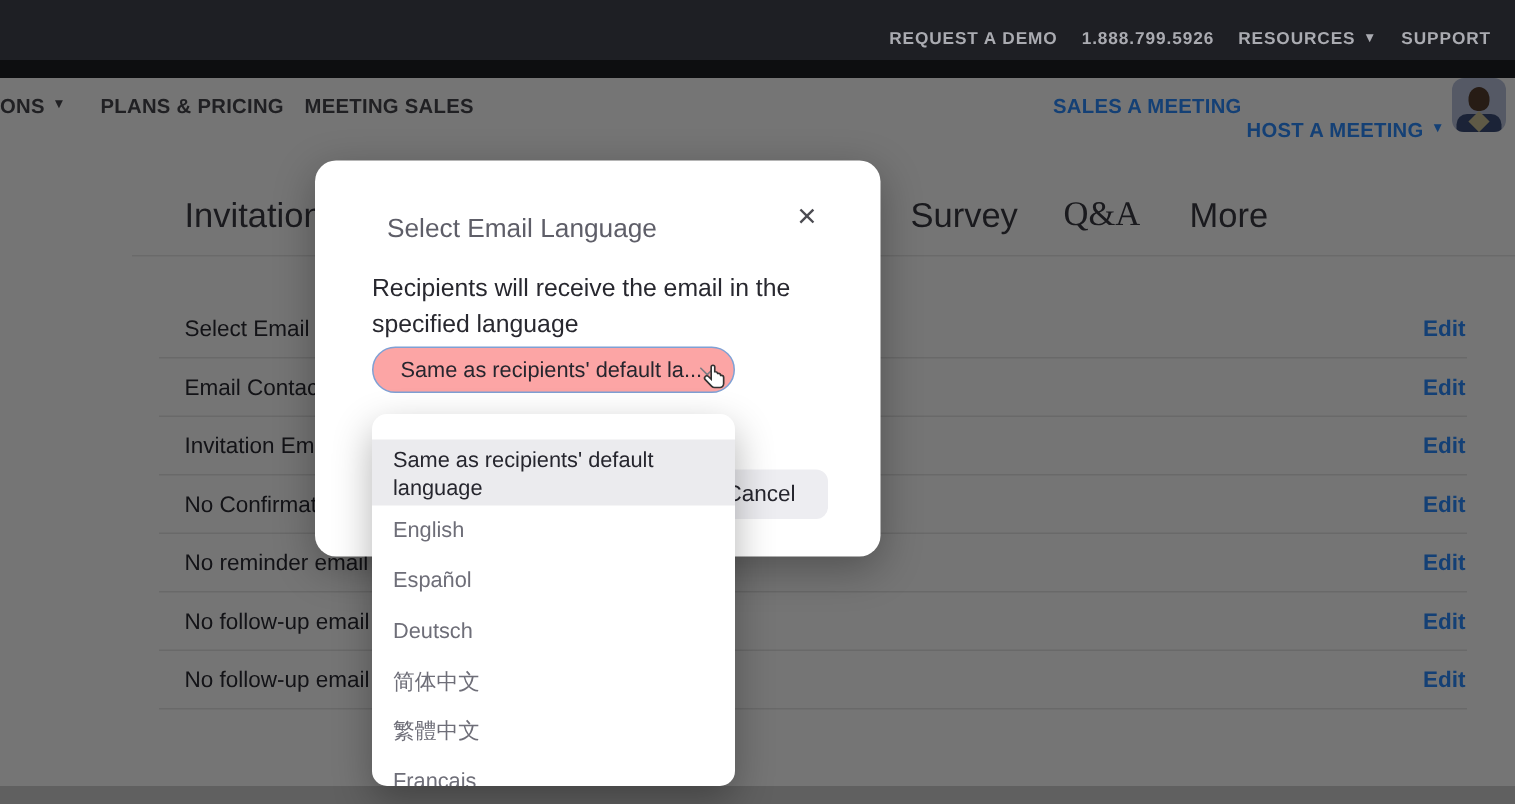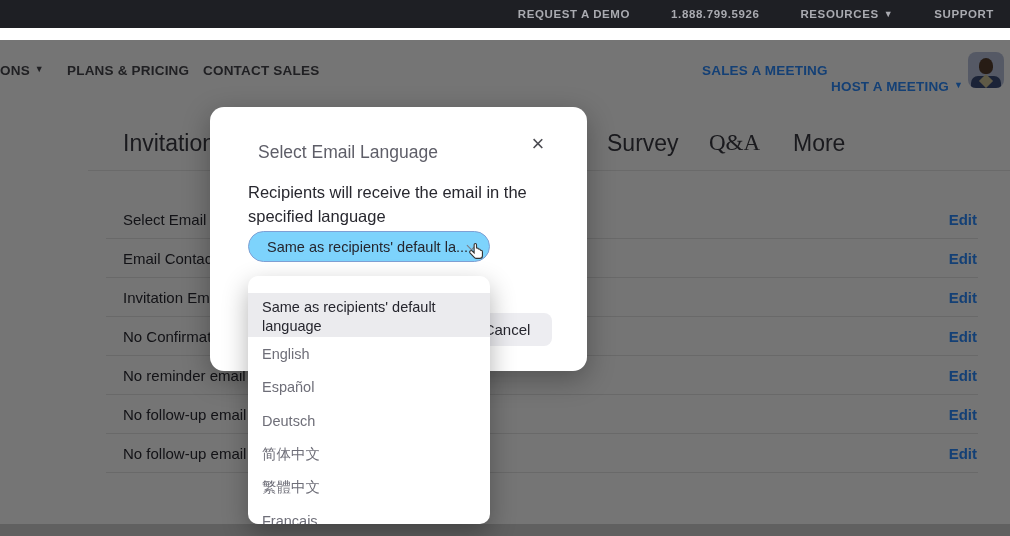--- a/index.html
+++ b/index.html
@@ -1,21 +1,21 @@
 <!DOCTYPE html>
 <html><head>
 <meta charset="utf-8">
 <style>
   html,body{margin:0;padding:0;background:#888;}
   *{box-sizing:border-box;font-family:"Liberation Sans","DejaVu Sans",sans-serif;}
   .stage{position:relative;width:1010px;height:536px;overflow:hidden;background:#fff;}
 
   
-  .topbar{position:absolute;top:0;left:0;width:1010px;height:28px;background:#1e1f24;z-index:5;
-          display:flex;align-items:center;justify-content:flex-end;gap:41px;padding-right:16px;}
+  .topbar{position:absolute;top:0;left:0;width:1010px;height:52px;background:#1e1f24;z-index:5;
+          display:flex;align-items:center;justify-content:flex-end;gap:16px;padding-right:16px;}
   .topbar-item{color:#aaabb1;font-size:11.5px;font-weight:700;letter-spacing:.6px;cursor:pointer;white-space:nowrap;}
   .caret{display:inline-block;font-size:9px;margin-left:5px;position:relative;top:-1px;}
 
   
   .page{position:absolute;top:40px;left:0;width:1010px;height:496px;background:#ffffff;}
   .navbar{position:absolute;top:0;left:0;width:100%;height:60px;background:#fff;}
   .nav-item{position:absolute;top:0;height:60px;display:flex;align-items:center;
             font-size:13.5px;font-weight:700;color:#47474d;letter-spacing:.2px;cursor:pointer;white-space:nowrap;}
   .nav-item.blue{color:#2d8cff;}
   .n-solutions{left:0px;}
@@ -46,21 +46,21 @@
   
   .overlay{position:absolute;top:40px;left:0;width:1010px;height:496px;background:rgba(0,0,0,0.54);z-index:10;}
 
   
   .modal{position:absolute;left:210px;top:107px;width:377px;height:264px;background:#fff;border-radius:14px;
          box-shadow:0 8px 28px rgba(0,0,0,.3);z-index:20;}
   .modal-title{position:absolute;left:48px;top:35px;font-size:17.5px;color:#5e5e68;}
   .modal-close{position:absolute;left:525px;top:132px;width:26px;height:26px;z-index:21;
                font-size:22px;font-weight:300;color:#4c4c52;line-height:24px;text-align:center;cursor:pointer;}
   .modal-body{position:absolute;left:38px;top:74px;width:315px;font-size:16.5px;line-height:1.45;color:#28282f;white-space:pre-line;}
-  .select-btn{position:absolute;left:38px;top:124px;width:242px;height:31px;background:#7dd3fc;
+  .select-btn{position:absolute;left:38px;top:124px;width:242px;height:31px;background:#fca5a5;
               border:1.5px solid #7fa0d4;border-radius:16px;display:flex;align-items:center;cursor:pointer;}
   .select-value{padding-left:18px;font-size:14.5px;color:#26262e;white-space:nowrap;}
   .select-chevron{position:absolute;right:14px;top:10px;width:7px;height:7px;border-right:1.6px solid #7a7a82;
                   border-bottom:1.6px solid #7a7a82;transform:rotate(45deg);}
   .cancel-btn{position:absolute;left:252px;top:206px;width:90px;height:33px;background:#ededf1;border:none;
               border-radius:8px;font-size:15px;color:#26262e;cursor:pointer;}
 
   
   .dd-panel{position:absolute;left:248px;top:276px;width:242px;height:248px;background:#fff;border-radius:10px;
             box-shadow:0 10px 26px rgba(0,0,0,.3);z-index:30;padding-top:5px;overflow:hidden;}
@@ -85,21 +85,21 @@
   </div>
 
   <div class="page">
 
     <div class="navbar">
       <span class="nav-item n-solutions">
           <span>ONS</span>
           <span class="caret">▼</span>
         </span>
       <span class="nav-item n-plans">PLANS &amp; PRICING</span>
-      <span class="nav-item n-contact">CONTACT SALES</span>
+      <span class="nav-item n-contact">MEETING SALES</span>
       <span class="nav-item blue n-join">SALES A MEETING</span>
       <span class="nav-item blue n-host">
           <span>HOST A MEETING</span>
           <span class="caret">▼</span>
         </span>
       <span class="avatar">
         <span class="av-body"></span>
         <span class="av-collar"></span>
         <span class="av-head"></span>
       </span>

